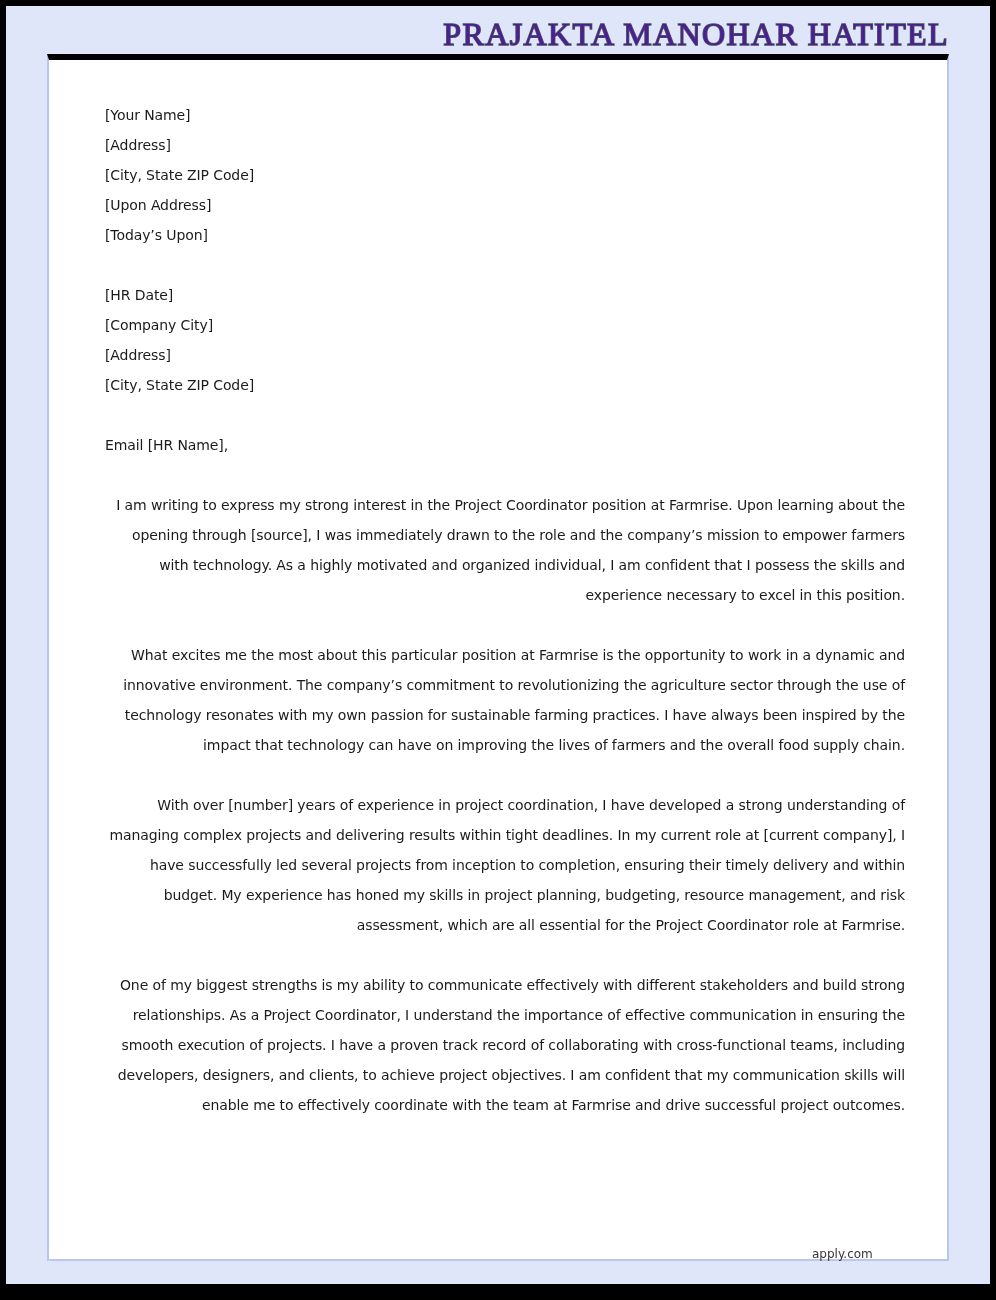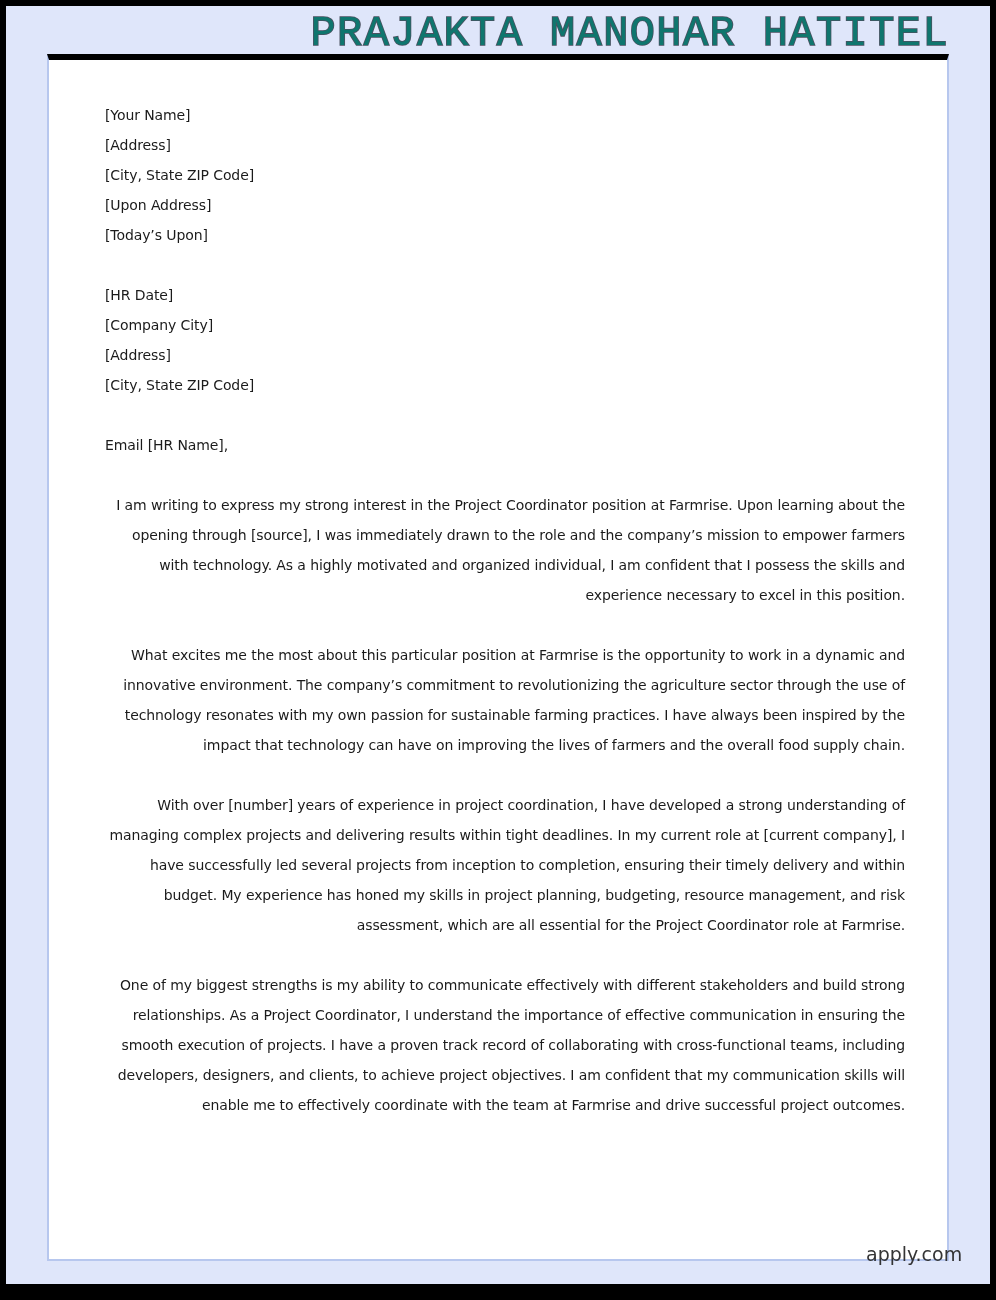--- a/index.html
+++ b/index.html
@@ -39,27 +39,27 @@
     left: 0; top: 0;
     width: 984px;
     height: 49px;
     background: #dfe6fa;
   }
 
   #page-title {
     position: absolute;
     right: 41px;
     top: 7px;
-    font-family: Liberation Mono, monospace;
-    font-size: 42px;
+    font-family: Liberation Serif, serif;
+    font-size: 32px;
     font-weight: 400;
     letter-spacing: 1.4px;
     line-height: 42px;
     white-space: nowrap;
-    color: #0f766e;
+    color: #4c1d95;
     -webkit-text-stroke: 1.6px #4a5160;
     paint-order: stroke fill;
     text-transform: uppercase;
   }
 
   
   #letter-page {
     position: absolute;
     left: 41px;
     top: 48px;
@@ -88,24 +88,24 @@
   .addr-line { display: block; white-space: nowrap; }
 
   .blk { margin: 0; }
   .blk + .blk { margin-top: 30px; }
 
   .para { text-align: right; }
 
   
   #watermark {
     position: absolute;
-    left: 860px;
+    left: 806px;
     top: 1240px;
     font-family: "DejaVu Sans", sans-serif;
-    font-size: 19px;
+    font-size: 12px;
     line-height: 16px;
     color: #2b2b2b;
     white-space: nowrap;
     opacity: .95;
   }
 </style>
 </head>
 <body>
 
 <div id="doc-frame">

